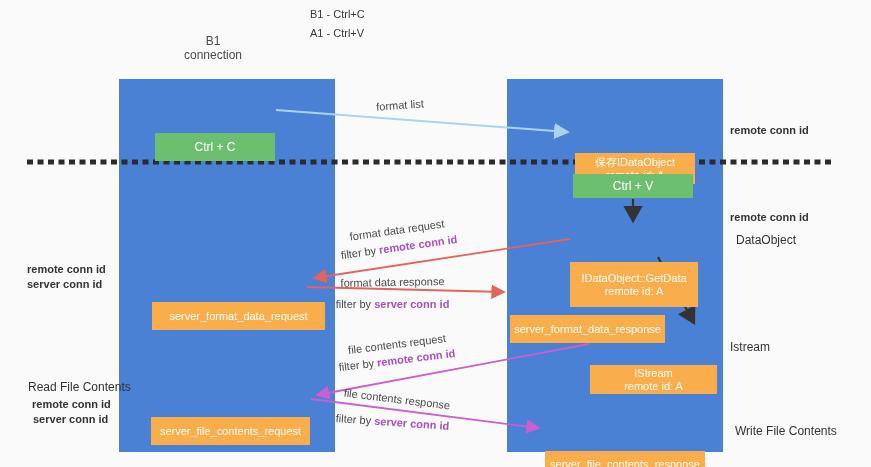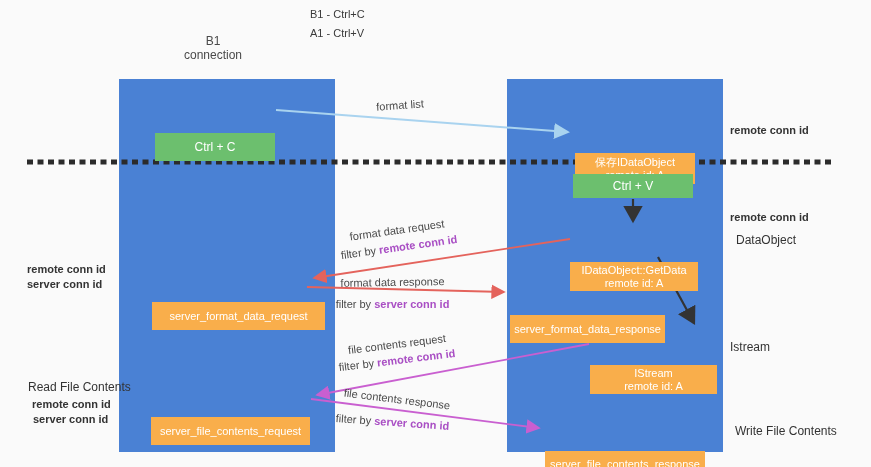--- a/index.html
+++ b/index.html
@@ -101,21 +101,21 @@
 
   <div class="node orange" style="left:575px;top:118px;width:120px;height:31px;">
     <div>保存IDataObject</div>
     <div>remote id: A</div>
   </div>
 
   <div class="node green" style="left:573px;top:174px;width:120px;height:24px;">
     <div>Ctrl + V</div>
   </div>
 
-  <div class="node orange" style="left:570px;top:227px;width:128px;height:29px;justify-content:center;">
+  <div class="node orange" style="left:570px;top:227px;width:128px;height:45px;justify-content:center;">
     <div>IDataObject::GetData</div>
     <div>remote id: A</div>
   </div>
 
   <div class="node orange" style="left:152px;top:267px;width:173px;height:28px;">
     <div>server_format_data_request</div>
   </div>
 
   <div class="node orange" style="left:510px;top:280px;width:155px;height:28px;">
     <div>server_format_data_response</div>

